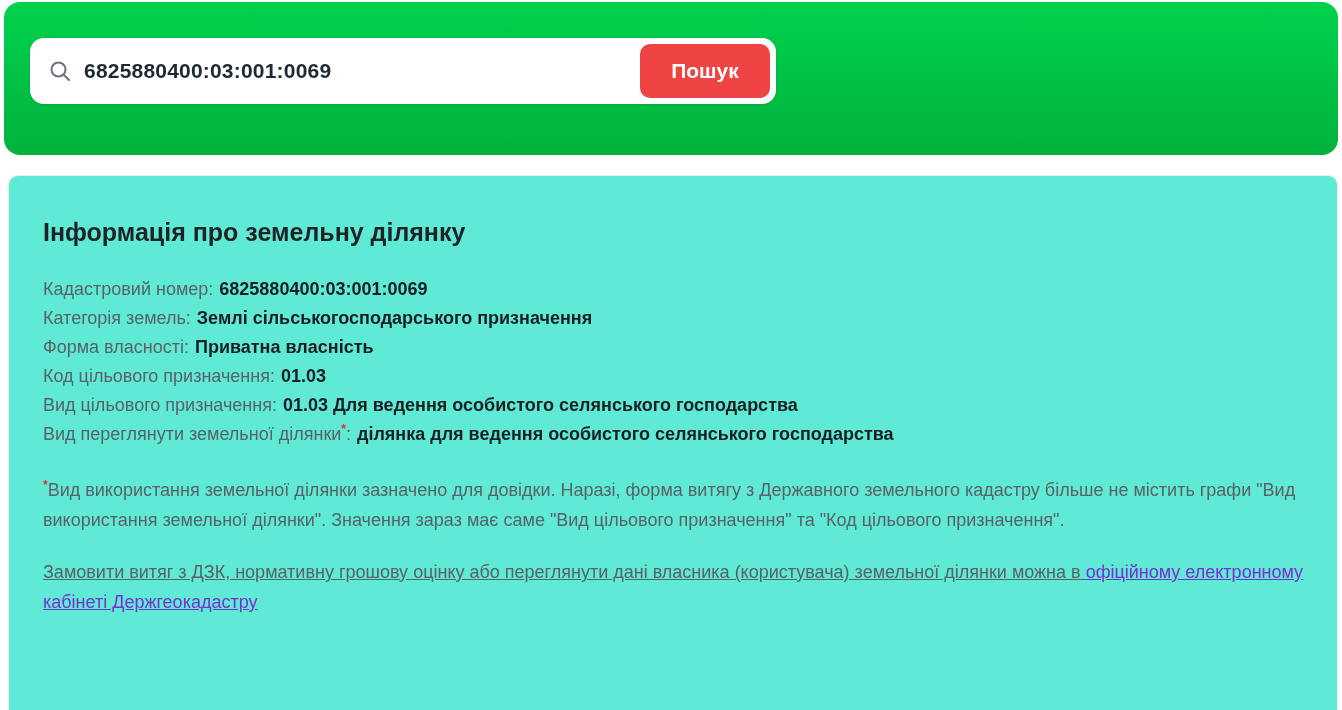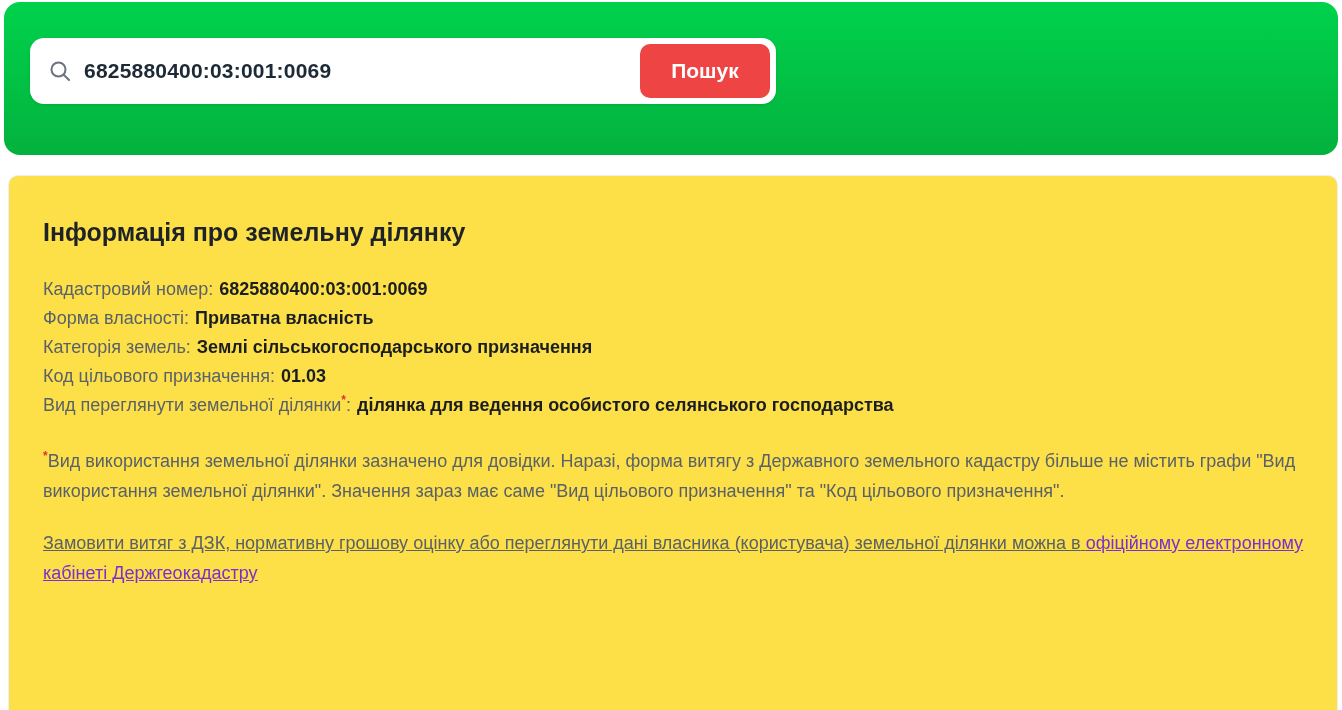--- a/index.html
+++ b/index.html
@@ -57,21 +57,21 @@
     font-family: "Liberation Sans", "DejaVu Sans", sans-serif;
     font-size: 21px;
     font-weight: bold;
     cursor: pointer;
   }
 
   
   .card {
     margin: 20px 4px 0 8px;
     height: 536px;
-    background: #fde047;
+    background: #5eead4;
     border: 1px solid #eceef1;
     border-radius: 10px 10px 0 0;
     padding: 42px 20px 0 34px;
   }
   .card-title {
     margin: 0 0 28px 0;
     font-size: 25px;
     font-weight: bold;
     color: #1e2328;
   }
@@ -133,22 +133,23 @@
     <input class="search-input" type="text" value="6825880400:03:001:0069" style="">
     <button class="search-button">Пошук</button>
   </div>
 </header>
 
 <main class="card">
   <h1 class="card-title">Інформація про земельну ділянку</h1>
 
   <div class="info-rows">
     <div class="info-row"><span class="row-label">Кадастровий номер</span><sup class="row-sup"></sup><span class="row-label">:</span><span class="row-value">6825880400:03:001:0069</span></div>
+    <div class="info-row"><span class="row-label">Категорія земель</span><sup class="row-sup"></sup><span class="row-label">:</span><span class="row-value">Землі сільськогосподарського призначення</span></div>
     <div class="info-row"><span class="row-label">Форма власності</span><sup class="row-sup"></sup><span class="row-label">:</span><span class="row-value">Приватна власність</span></div>
-    <div class="info-row"><span class="row-label">Категорія земель</span><sup class="row-sup"></sup><span class="row-label">:</span><span class="row-value">Землі сільськогосподарського призначення</span></div>
     <div class="info-row"><span class="row-label">Код цільового призначення</span><sup class="row-sup"></sup><span class="row-label">:</span><span class="row-value">01.03</span></div>
+    <div class="info-row"><span class="row-label">Вид цільового призначення</span><sup class="row-sup"></sup><span class="row-label">:</span><span class="row-value">01.03 Для ведення особистого селянського господарства</span></div>
     <div class="info-row"><span class="row-label">Вид переглянути земельної ділянки</span><sup class="row-sup">*</sup><span class="row-label">:</span><span class="row-value">ділянка для ведення особистого селянського господарства</span></div>
   </div>
 
   <p class="footnote"><sup class="footnote-marker">*</sup><span>Вид використання земельної ділянки зазначено для довідки. Наразі, форма витягу з Державного земельного кадастру більше не містить графи "Вид використання земельної ділянки". Значення зараз має саме "Вид цільового призначення" та "Код цільового призначення".</span></p>
 
   <p class="order-paragraph"><span>Замовити витяг з ДЗК, нормативну грошову оцінку або переглянути дані власника (користувача) земельної ділянки можна в</span> <a class="order-link" href="#">офіційному електронному кабінеті Держгеокадастру</a></p>
 </main>
 
 </body></html>

